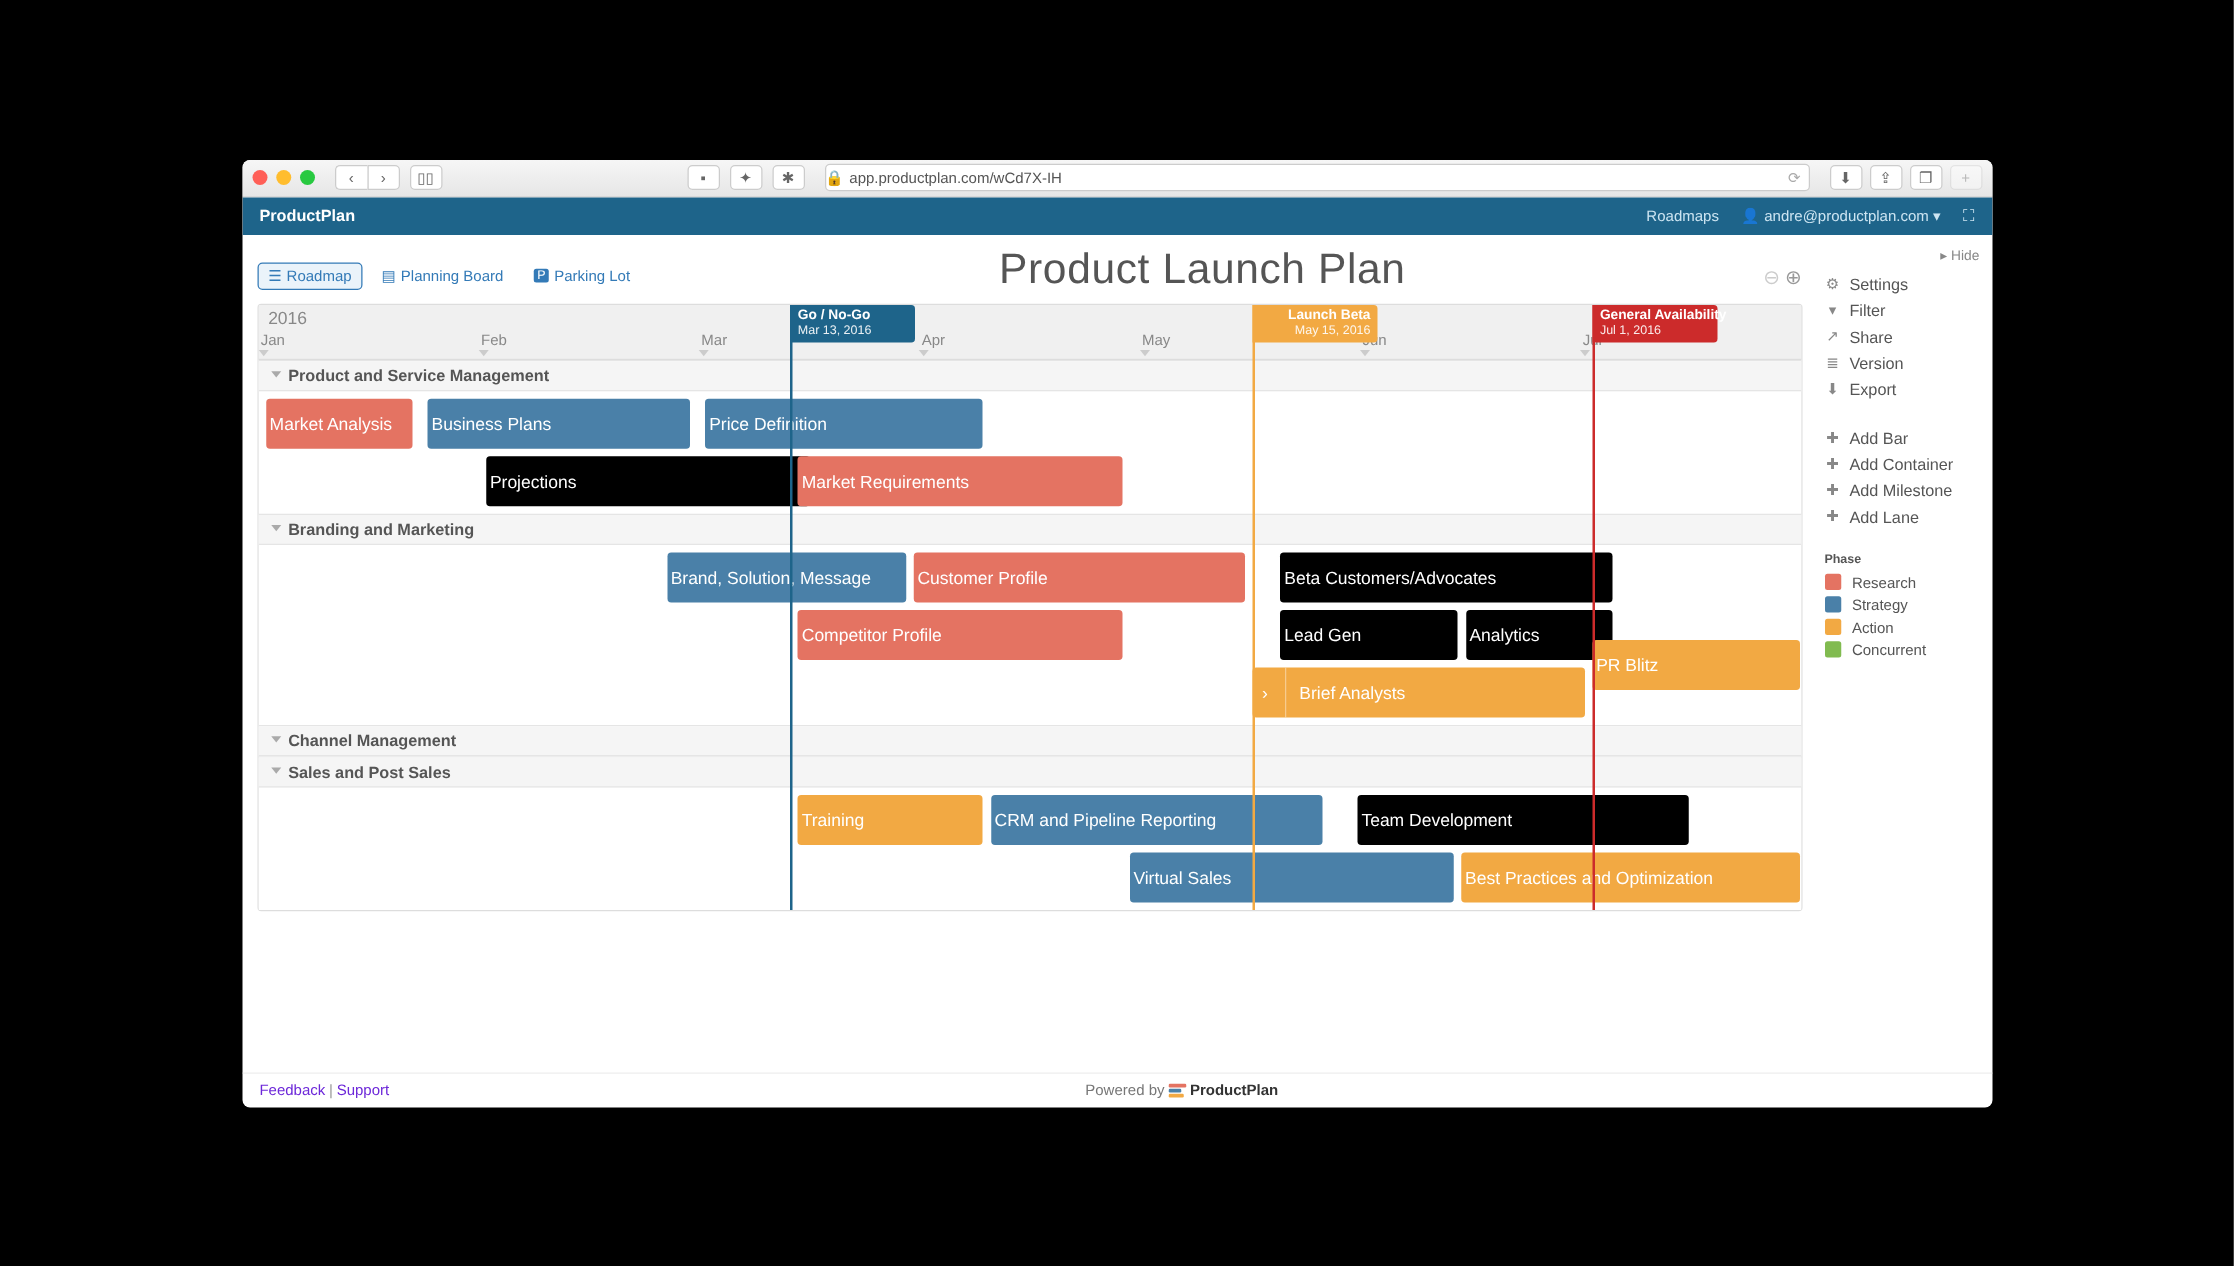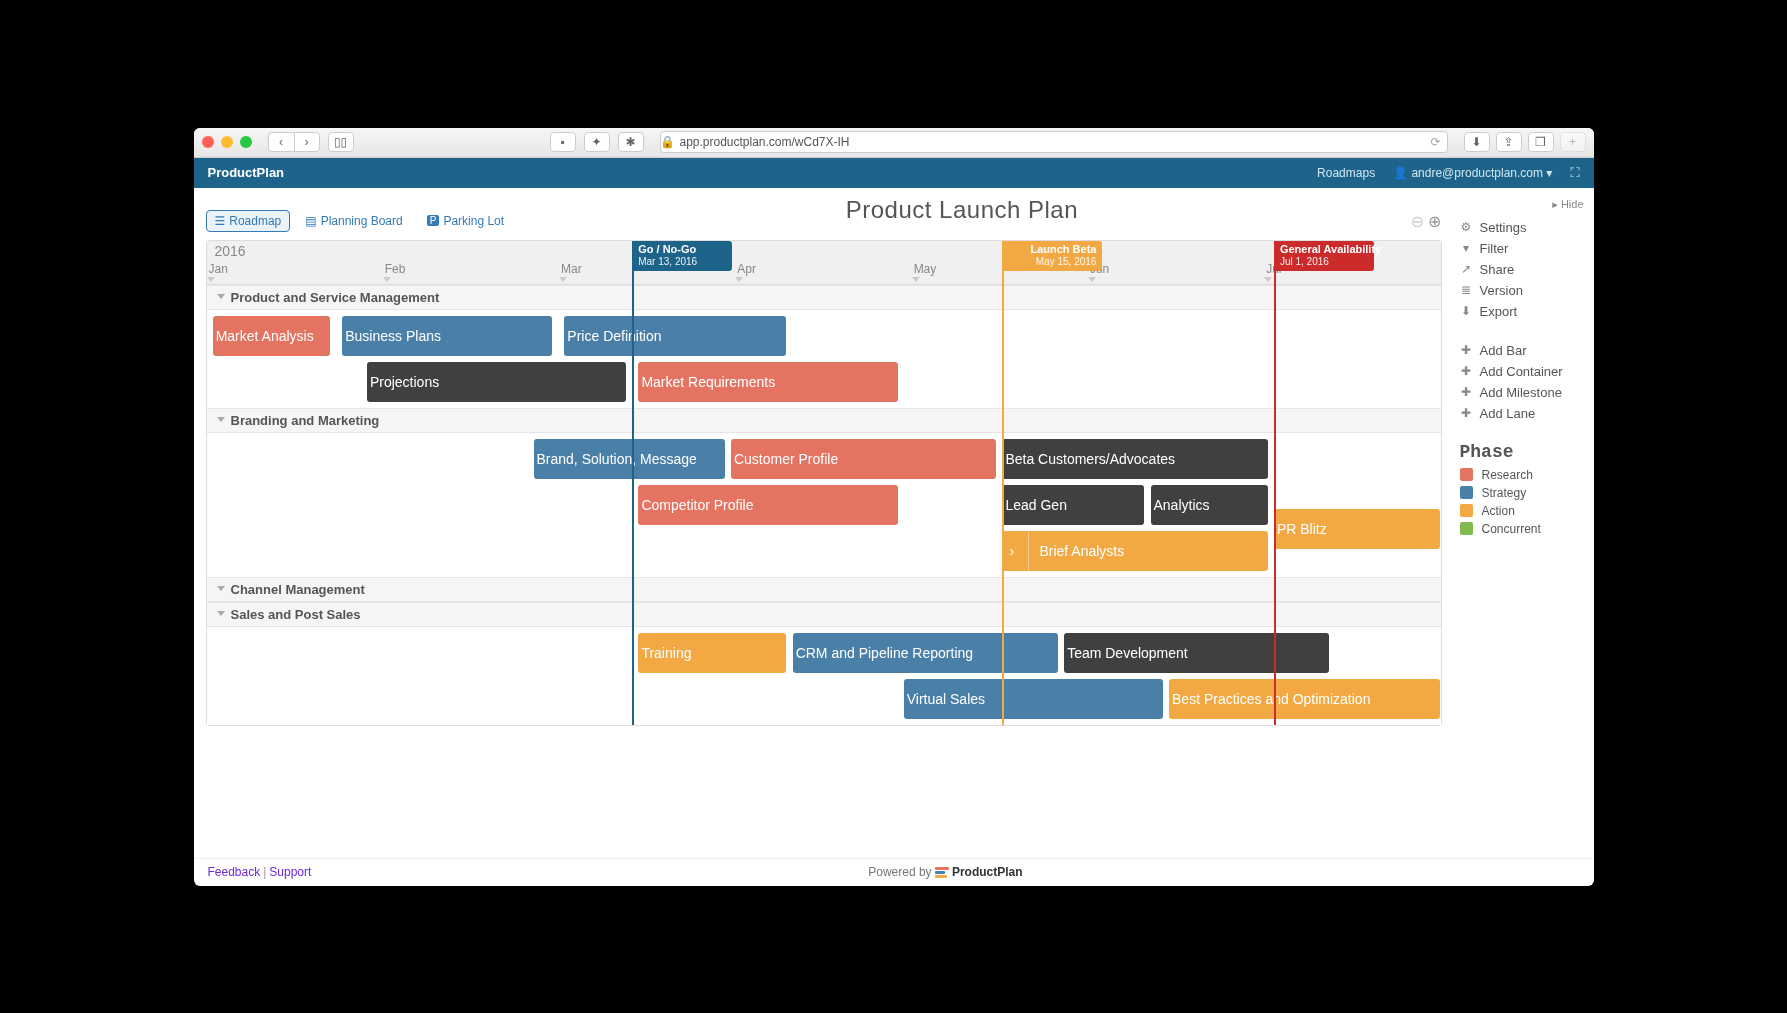--- a/index.html
+++ b/index.html
@@ -29,21 +29,21 @@
 
 
 .content { display: flex; height: calc(100% - 60px - 28px); }
 .main { flex: 1; padding: 8px 12px 0 12px; position: relative; overflow: hidden; }
 .sidebar { width: 140px; padding: 10px 0 0 6px; font-size: 13px; color: #555; }
 
 .title-row { display: flex; align-items: flex-start; }
 .view-tabs { display: flex; gap: 6px; margin-top: 14px; }
 .view-tab { border: 1px solid transparent; border-radius: 4px; padding: 3px 8px; font-size: 12px; color: #337ab7; cursor: pointer; display: flex; align-items: center; gap: 4px; }
 .view-tab.active { border-color: #337ab7; color: #337ab7; background: #eaf3fa; }
-.page-title { flex: 1; text-align: center; font-size: 24px; font-weight: 300; color: #555; letter-spacing: 0.5px; }
+.page-title { flex: 1; text-align: center; font-size: 34px; font-weight: 300; color: #555; letter-spacing: 0.5px; }
 .zoom { margin-top: 16px; display: flex; gap: 4px; font-size: 16px; color: #999; }
 
 
 .timeline-wrap { margin-top: 8px; border: 1px solid #ddd; border-radius: 3px; background: #fafafa; position: relative; }
 .timeline-header { height: 44px; position: relative; border-bottom: 1px solid #ddd; background: #f0f0f0; }
 .year-label { position: absolute; left: 8px; top: 2px; font-size: 14px; color: #888; }
 .months { position: absolute; left: 0; right: 0; bottom: 0; height: 22px; display: flex; }
 .month { flex: 1; font-size: 12px; color: #888; padding-left: 2px; position: relative; }
 .month::after { content: ''; position: absolute; left: 0; bottom: 2px; border-left: 4px solid transparent; border-right: 4px solid transparent; border-top: 5px solid #ccc; }
 
@@ -58,29 +58,29 @@
 .lane:first-child { border-top: none; }
 .lane-header { background: #f5f5f5; padding: 4px 8px 4px 24px; font-size: 13px; font-weight: bold; color: #555; position: relative; border-bottom: 1px solid #e5e5e5; }
 .lane-header::before { content: ''; position: absolute; left: 10px; top: 8px; border-left: 4px solid transparent; border-right: 4px solid transparent; border-top: 5px solid #aaa; }
 .lane-body { position: relative; padding: 6px 0; min-height: 44px; }
 .bar-row { position: relative; height: 40px; margin-bottom: 6px; }
 .bar-row:last-child { margin-bottom: 0; }
 .bar { position: absolute; top: 0; bottom: 0; height: 40px; border-radius: 3px; color: #fff; font-size: 14px; display: flex; align-items: center; padding: 0 3px; cursor: pointer; white-space: nowrap; overflow: hidden; }
 .bar.research { background: #e47362; }
 .bar.strategy { background: #4a80a8; }
 .bar.action   { background: #f2a943; }
-.bar.concurrent { background: #404040; }
+.bar.concurrent { background: #000000; margin-left: 22px; }
 .bar .expand-badge { background: rgba(255,255,255,0.0); border-right: 1px solid rgba(255,255,255,0.4); width: 34px; height: 100%; display: flex; align-items: center; justify-content: center; margin: 0 10px 0 -10px; }
 
 
 .side-hide { text-align: right; font-size: 11px; color: #888; padding-right: 10px; margin-bottom: 6px; cursor: pointer; }
 .side-group { margin-bottom: 18px; }
 .side-item { padding: 3px 0; color: #555; cursor: pointer; display: flex; align-items: center; gap: 7px; font-size: 13px; }
 .side-item .icn { width: 13px; display: inline-flex; justify-content: center; color: #888; font-size: 12px; }
-.side-title { font-weight: bold; color: #555; margin-bottom: 4px; font-size: 18px; font-family: Liberation Mono, monospace; }
+.side-title { font-weight: bold; color: #555; margin-bottom: 4px; font-size: 10px; }
 .legend-item { display: flex; align-items: center; gap: 9px; padding: 2px 0; font-size: 12px; }
 .legend-sw { width: 13px; height: 13px; border-radius: 2px; }
 
 
 .footer { height: 28px; border-top: 1px solid #eee; display: flex; align-items: center; padding: 0 14px; font-size: 12px; color: #337ab7; }
 .footer a { color: #6d28d9; text-decoration: none; }
 .footer .sep { margin: 0 3px; color: #999; }
 .footer .powered { flex: 1; text-align: center; color: #777; }
 .footer .pp-logo { font-weight: bold; color: #333; }
 .footer .pp-logo .pp-bars { display: inline-flex; flex-direction: column; gap: 1px; vertical-align: middle; margin-right: 3px; }

